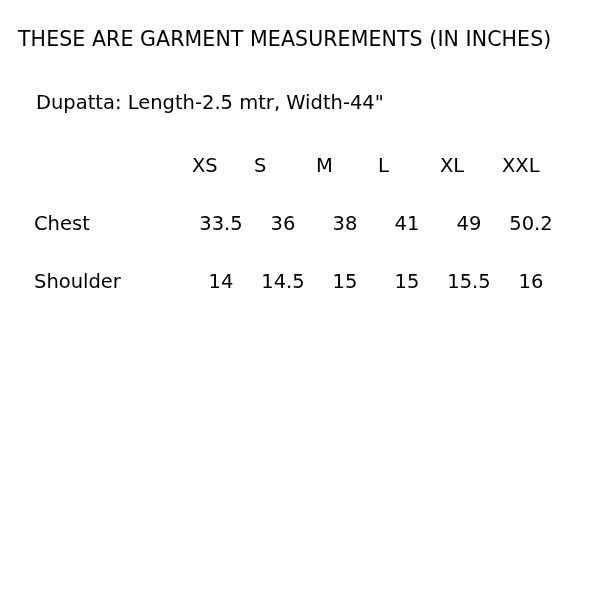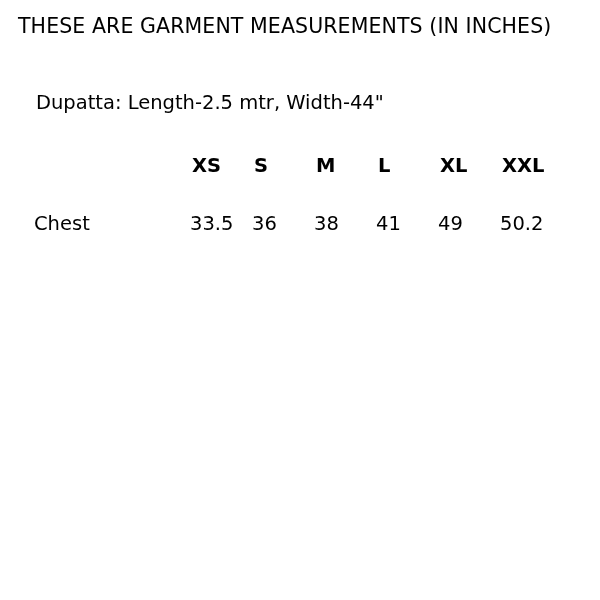--- a/index.html
+++ b/index.html
@@ -15,21 +15,21 @@
     overflow: hidden;
   }
   .page {
     position: relative;
     width: 600px;
     height: 600px;
     box-sizing: border-box;
   }
   .title {
     position: absolute;
-    top: 14px;
+    top: 27px;
     left: 18px;
     font-size: 20.5px;
     letter-spacing: 0.1px;
     white-space: nowrap;
   }
   .subtitle {
     position: absolute;
     top: 91px;
     left: 36px;
     font-size: 19.5px;
@@ -53,33 +53,33 @@
   }
   table.size-table th.corner {
     width: 156px;
   }
   table.size-table td.row-label {
     width: 156px;
   }
   table.size-table th.size-head,
   table.size-table td.val {
     width: 62px;
+    text-align: center;
   }
   table.size-table th.size-head {
     height: 40px;
     text-align: center;
   }
   table.size-table thead th.size-head {
     padding-left: 0;
   }
   .hcell-inner {
     display: block;
     text-align: left;
     padding-left: 2px;
-    font-weight: bold;
   }
 </style>
 </head>
 <body>
 
 <div class="page">
 
   <div class="title">THESE ARE GARMENT MEASUREMENTS (IN INCHES)</div>
 
   <div class="subtitle">Dupatta: Length-2.5 mtr, Width-44"</div>
@@ -111,16 +111,25 @@
     <tbody>
       <tr>
         <td class="row-label">Chest</td>
         <td class="val">33.5</td>
         <td class="val">36</td>
         <td class="val">38</td>
         <td class="val">41</td>
         <td class="val">49</td>
         <td class="val">50.2</td>
       </tr>
+      <tr>
+        <td class="row-label">Shoulder</td>
+        <td class="val">14</td>
+        <td class="val">14.5</td>
+        <td class="val">15</td>
+        <td class="val">15</td>
+        <td class="val">15.5</td>
+        <td class="val">16</td>
+      </tr>
     </tbody>
   </table>
 
 </div>
 
 </body></html>

